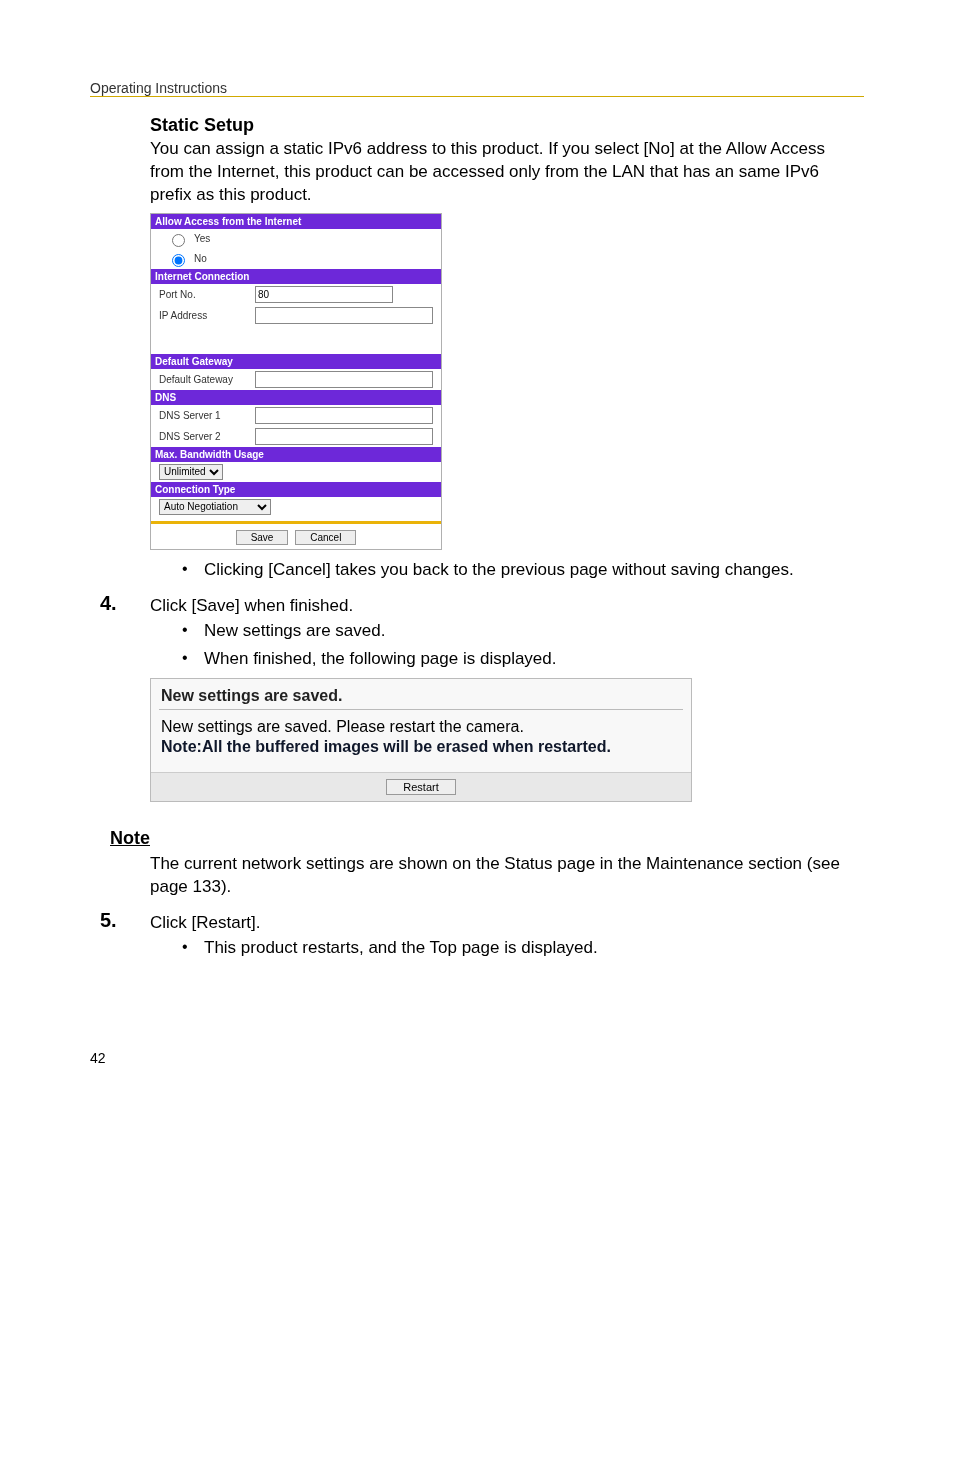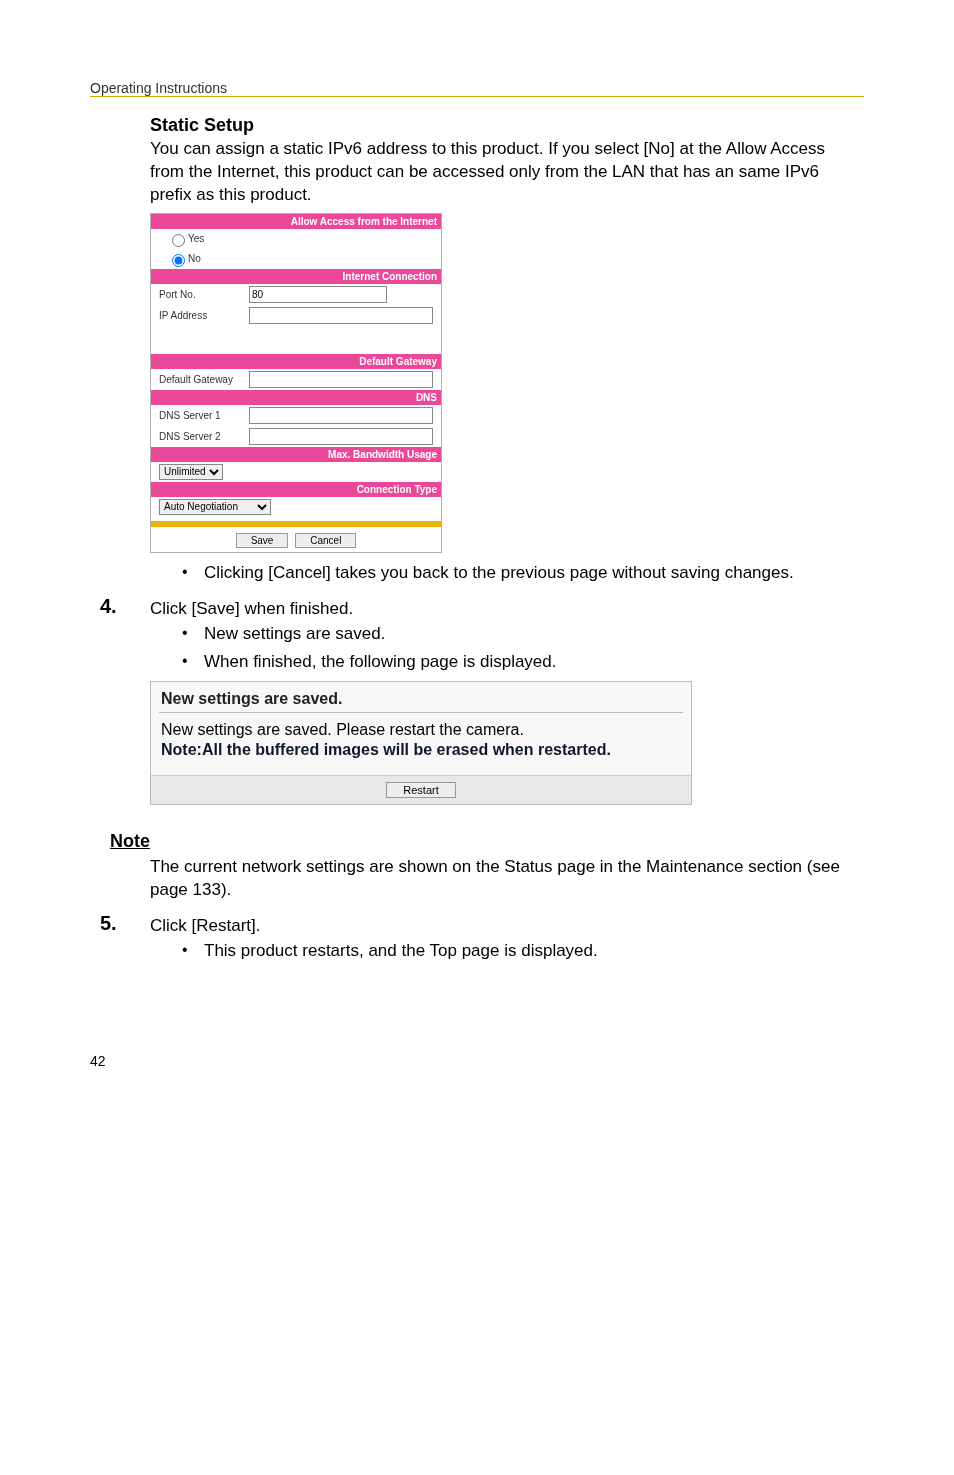--- a/index.html
+++ b/index.html
@@ -35,50 +35,49 @@
   }
   .form-img {
     margin-left: 60px;
     width: 290px;
     border: 1px solid #b0b0b0;
     font-size: 10px;
     color: #333;
     background: #fff;
   }
   .form-img .blue-bar {
-    background: #ec4899;
+    background: #6d28d9;
     color: #fff;
     font-weight: bold;
     padding: 2px 4px;
     font-size: 10px;
-    text-align: right;
   }
   .form-img .row {
     display: flex;
     align-items: center;
     padding: 2px 8px;
-    gap: 0;
+    gap: 6px;
   }
   .form-img input[type="text"] {
     font-size: 10px;
     height: 13px;
     border: 1px solid #888;
     flex: 1;
   }
   .form-img select {
     font-size: 10px;
     height: 16px;
     border: 1px solid #888;
   }
   .form-img .radio-row { padding-left: 16px; }
   .form-img .label-col { width: 90px; display:inline-block; }
   .form-img .btn-row {
     text-align: center;
     padding: 6px 0 4px 0;
-    border-top: 6px solid #eab308;
+    border-top: 3px solid #eab308;
     margin-top:4px;
   }
   .form-img button {
     font-size: 10px;
     padding: 1px 14px;
     border: 1px solid #999;
     background: #eee;
     margin: 0 2px;
   }
   .spacer { height: 8px; }

